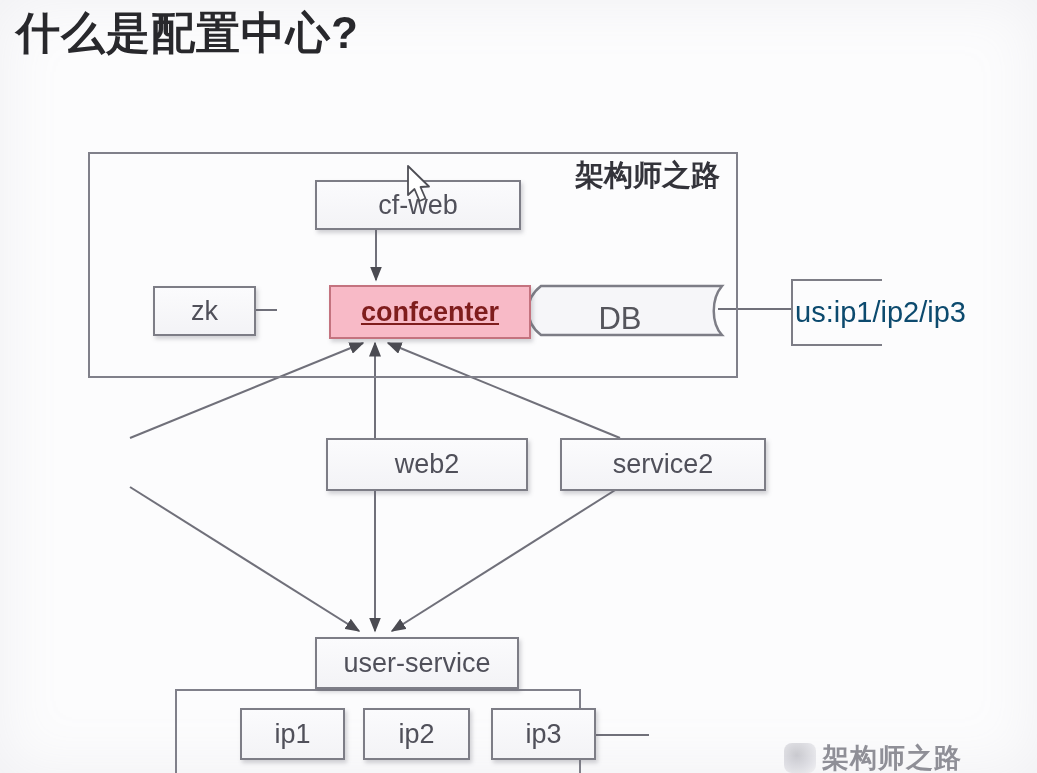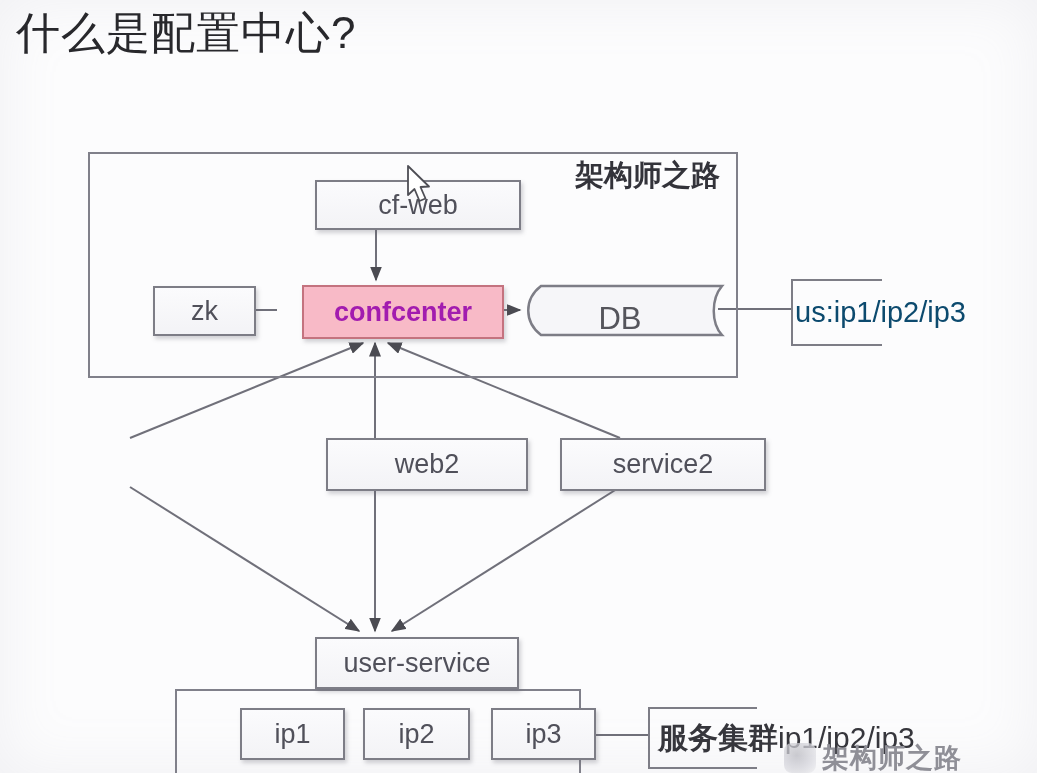--- a/index.html
+++ b/index.html
@@ -8,21 +8,21 @@
     font-family:"Liberation Sans","DejaVu Sans",sans-serif;
     background:#ffffff;
   }
   .stage{
     position:relative;width:1037px;height:773px;overflow:hidden;
     background:#fcfcfd;
     box-shadow:inset 0 0 60px rgba(170,170,185,.14);
   }
   .title{
     position:absolute;left:16px;top:4px;margin:0;
-    font-size:44px;font-weight:400;letter-spacing:1px;color:#28282c;
+    font-size:44px;font-weight:700;letter-spacing:1px;color:#28282c;
   }
   svg.wires{position:absolute;left:0;top:0;z-index:1;}
   svg.cursor-layer{position:absolute;left:0;top:0;z-index:10;pointer-events:none;}
 
   .node{
     position:absolute;z-index:3;
     border:2px solid #7d7d86;
     background:linear-gradient(180deg,#fbfbfd 0%,#f3f3f6 100%);
     box-shadow:2px 3px 4px rgba(100,100,110,.28);
     display:flex;align-items:center;justify-content:center;
@@ -32,23 +32,23 @@
     position:absolute;left:88px;top:152px;width:646px;height:222px;
     border:2px solid #80808a;z-index:2;
   }
   .cc-label{
     position:absolute;left:570px;top:156px;width:150px;z-index:3;
     font-size:29px;font-weight:700;color:#33333a;text-align:right;
   }
   .cf-web{left:275px;top:180px;width:202px;height:46px;}
   .zk{left:113px;top:286px;width:99px;height:46px;}
   .confcenter{
-    left:262px;top:285px;width:198px;height:50px;
+    left:289px;top:285px;width:198px;height:50px;
     background:#f8bac7;border:2px solid #c4737f;
-    color:#a21caf;font-weight:600;
+    color:#7f1d1d;font-weight:600;text-decoration:underline;
   }
   .db-label{
     position:absolute;left:545px;top:287px;width:150px;height:64px;z-index:3;
     display:flex;align-items:center;justify-content:center;
     font-size:31px;color:#55555c;
   }
   .us-box{
     position:absolute;left:791px;top:279px;width:89px;height:63px;z-index:3;
     border:2px solid #7d7d86;border-right:none;
     display:flex;align-items:center;
@@ -160,25 +160,20 @@
   <div class="node ip1">
     <span>ip1</span>
   </div>
   <div class="node ip2">
     <span>ip2</span>
   </div>
   <div class="node ip3">
     <span>ip3</span>
   </div>
 
-  <div class="cluster-label-box">
-    <span class="overflow-text">
-      <span class="cn">服务集群</span><span class="ips">ip1/ip2/ip3</span>
-    </span>
-  </div>
 
   <div class="watermark">
     <div class="logo"></div>
     <span class="wm-text">架构师之路</span>
   </div>
 
   <svg class="cursor-layer" width="1037" height="773" viewBox="0 0 1037 773">
     <path d="M408,166 L408,195 L414.5,189 L419.5,201 L425.5,198.5 L420.5,187 L429,186.5 Z" fill="#ffffff" stroke="#4e4e55" stroke-width="1.8" stroke-linejoin="round"></path>
   </svg>
 

